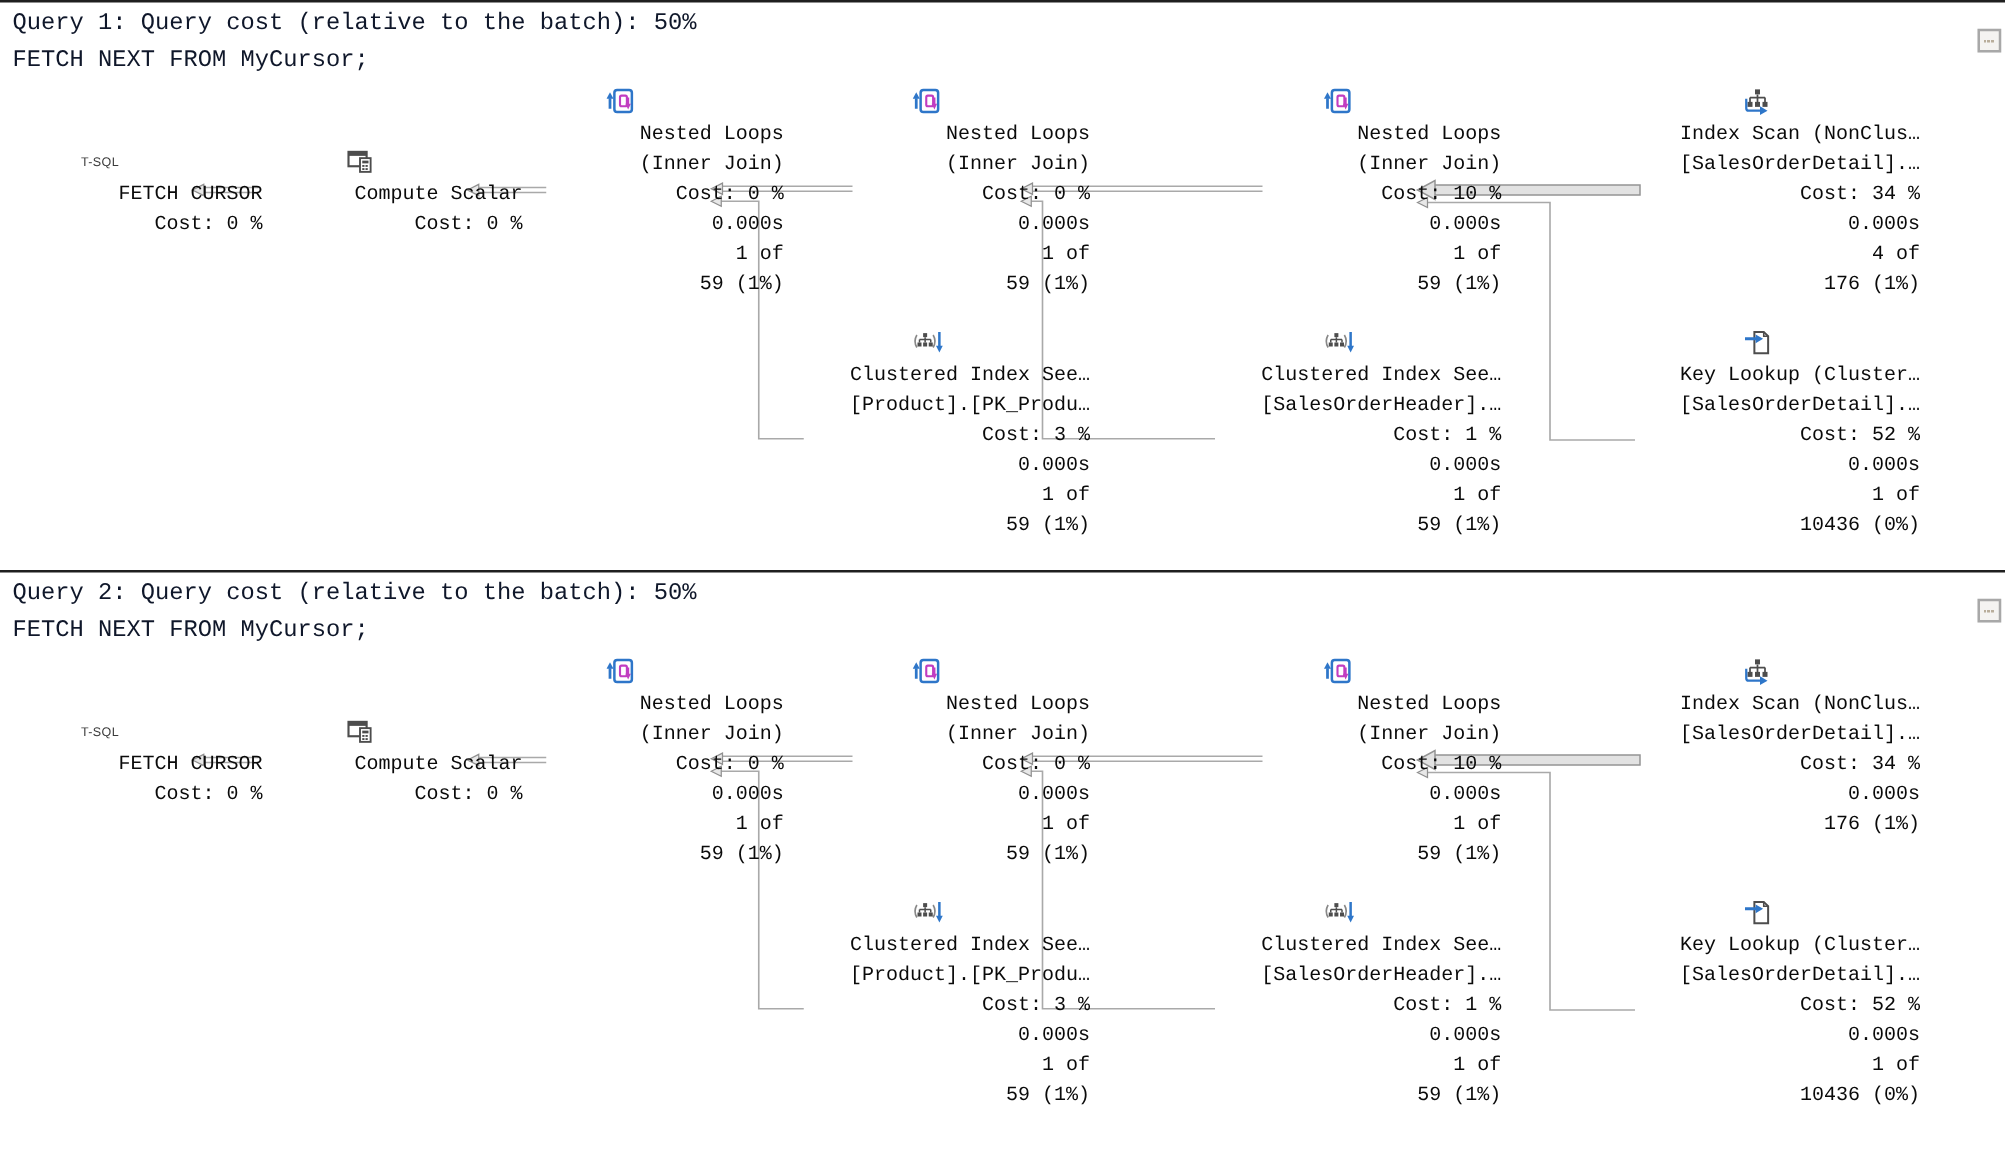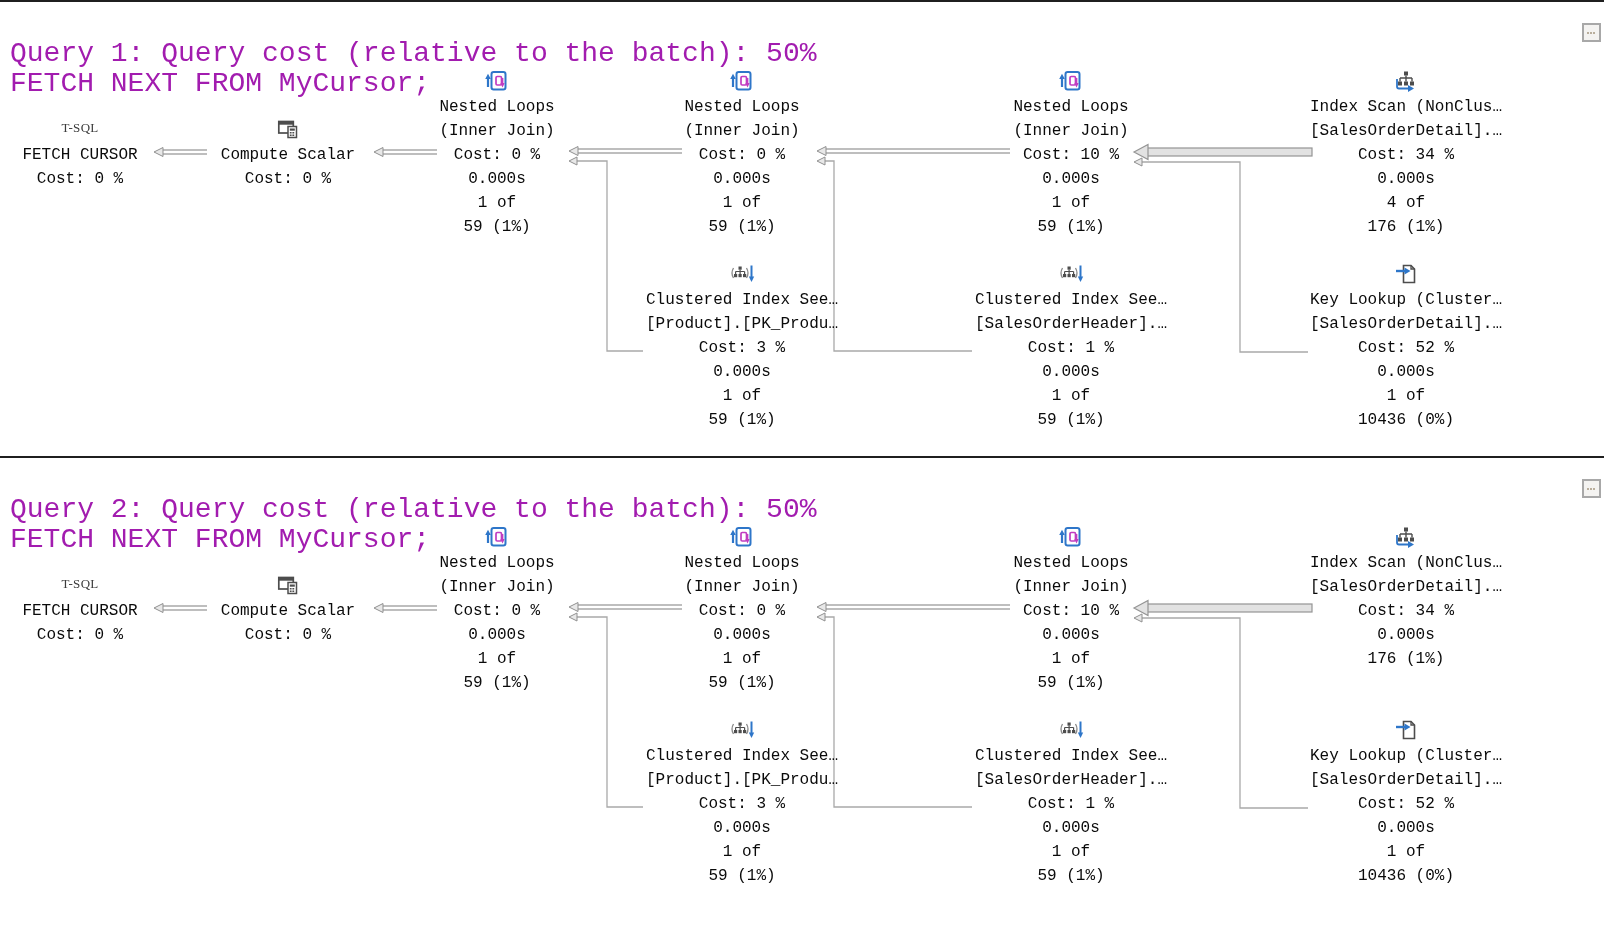--- a/index.html
+++ b/index.html
@@ -1,32 +1,32 @@
 <!DOCTYPE html>
 <html><head>
 <meta charset="utf-8">
 <style>
   html,body{margin:0;padding:0;background:#ffffff;width:1604px;height:928px;overflow:hidden;}
   .canvas{position:relative;width:1604px;height:928px;background:#ffffff;
           font-family:"Liberation Mono","DejaVu Sans Mono",monospace;color:#111;}
   .query-pane{position:absolute;left:0;width:1604px;border-top:2px solid #1f1f1f;box-sizing:border-box;background:#fff;}
   .pane-q1{top:0;height:456px;}
   .pane-q2{top:456px;height:576px;}
-  .q-header,.q-statement{position:absolute;left:10px;font-size:28px;line-height:28px;white-space:pre;color:#a21caf;margin-top:36px;}
+  .q-header,.q-statement{position:absolute;left:10px;font-size:19px;line-height:28px;white-space:pre;color:#0f172a;}
   .q-header{top:2px;}
   .q-statement{top:32px;}
   .pane-corner-button{position:absolute;left:1582px;top:21px;width:19px;height:19px;box-sizing:border-box;
           background:#f4f3f1;border:2px solid #a8a8a8;padding:0;display:flex;align-items:center;justify-content:center;cursor:pointer;}
   .btn-glyph{display:block;width:9px;height:2px;
           background:repeating-linear-gradient(90deg,#b9ae9c 0 2px,rgba(0,0,0,0) 2px 3px);}
   .nodes,.connectors{position:absolute;left:0;top:0;}
   .connectors{width:1604px;height:456px;}
-  .plan-node{position:absolute;width:260px;text-align:center;}
+  .plan-node{position:absolute;width:260px;text-align:right;}
   .node-head{height:28px;display:flex;align-items:flex-end;justify-content:center;padding-bottom:2px;box-sizing:border-box;}
-  .tsql-badge{font-family:Liberation Serif, serif;font-size:13px;color:#3b3b3b;
+  .tsql-badge{font-family:Liberation Sans, sans-serif;font-size:10px;color:#3b3b3b;
           letter-spacing:0.3px;padding-bottom:5px;}
   .node-line{height:24px;line-height:24px;font-size:16px;white-space:pre;color:#0a0a0a;}
   .edge-line{stroke:#a9a9a9;stroke-width:1.3;fill:none;}
   .edge-head{fill:#e8e8e8;stroke:#909090;stroke-width:1;}
   .edge-band{fill:#e2e2e2;stroke:#949494;stroke-width:1.2;}
   svg{display:block;}
 </style>
 </head>
 <body>
 

